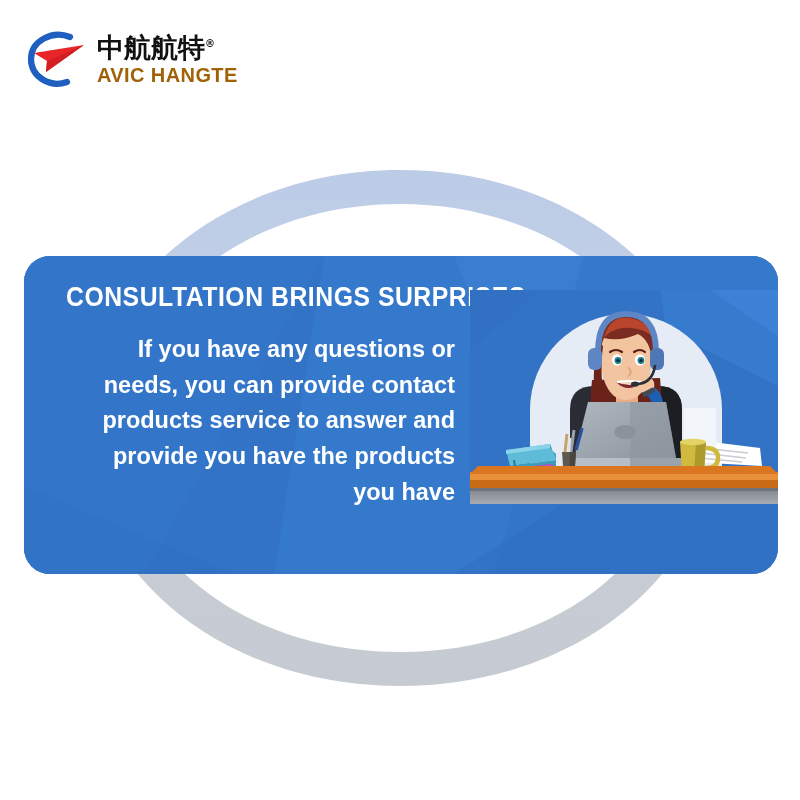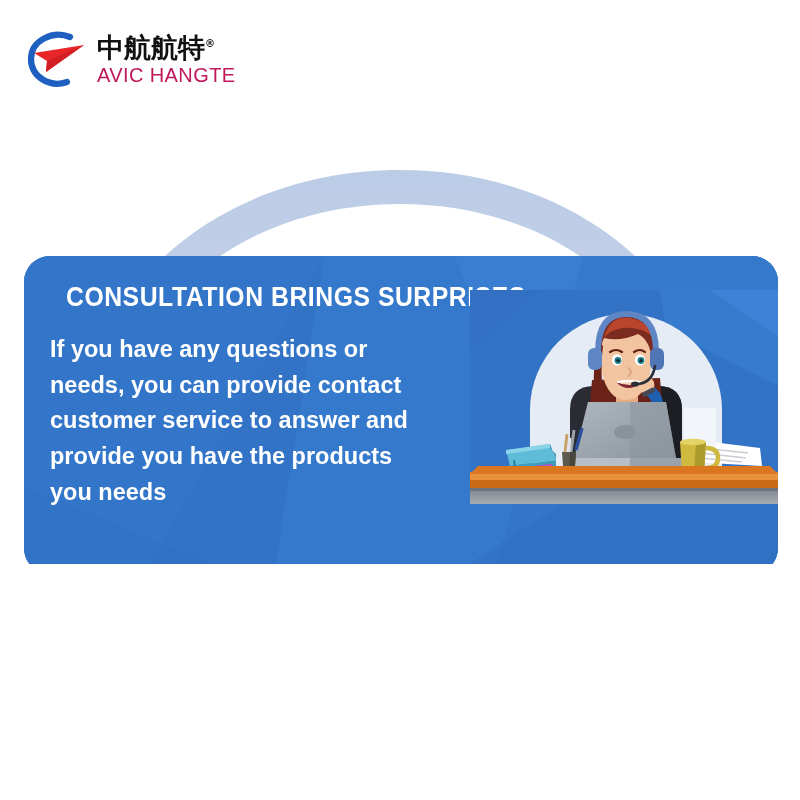--- a/index.html
+++ b/index.html
@@ -8,21 +8,21 @@
     padding: 0;
     background: #ffffff;
   }
   body {
     font-family: "Liberation Sans", "DejaVu Sans", sans-serif;
   }
 
   .canvas {
     position: relative;
     width: 800px;
-    height: 564px;
+    height: 800px;
     background: #ffffff;
     overflow: hidden;
   }
 
   
   .bg-ring-wrap {
     position: absolute;
     left: 0;
     top: 0;
     width: 800px;
@@ -63,22 +63,22 @@
   }
   .brand-reg {
     font-size: 10px;
     vertical-align: super;
     font-weight: 700;
     color: #111111;
   }
   .brand-en {
     font-family: "Liberation Sans", sans-serif;
     font-size: 20px;
-    font-weight: 400;
-    color: #be185d;
+    font-weight: 700;
+    color: #a16207;
     letter-spacing: 0.4px;
     margin-top: 4px;
     white-space: nowrap;
   }
 
   
   .card {
     position: absolute;
     left: 24px;
     top: 256px;
@@ -124,21 +124,21 @@
   .card-body {
     position: absolute;
     left: 26px;
     top: 76px;
     width: 405px;
     color: #ffffff;
     font-family: "Liberation Sans", sans-serif;
     font-weight: 700;
     font-size: 23.5px;
     line-height: 1.52;
-    text-align: left;
+    text-align: right;
   }
 
   
   .illus {
     position: absolute;
     left: 446px;
     top: 34px;
     width: 308px;
     height: 214px;
     overflow: hidden;
@@ -216,23 +216,23 @@
       <path d="M 430 0 L 754 0 L 754 70 L 520 210 Z" fill="#4189db" opacity="0.35"></path>
       <path d="M 560 0 L 754 0 L 754 318 L 470 318 Z" fill="#2f6dbe" opacity="0.30"></path>
       <path d="M 0 230 L 210 318 L 0 318 Z" fill="#2e6cbd" opacity="0.30"></path>
     </svg>
 
     <div class="card-content">
       <div class="card-title">CONSULTATION BRINGS SURPRISES</div>
       <div class="card-body">
         <div>If you have any questions or</div>
         <div>needs, you can provide contact</div>
-        <div>customer service to answer and</div>
+        <div>products service to answer and</div>
         <div>provide you have the products</div>
-        <div>you needs</div>
+        <div>you have</div>
       </div>
     </div>
 
     <div class="illus">
       <svg width="308" height="214" viewBox="0 0 308 214">
         <defs>
           <clipPath id="illClip">
               <rect x="0" y="0" width="308" height="214"></rect>
             </clipPath>
           <linearGradient id="floorG" x1="0" y1="0" x2="0" y2="1">

